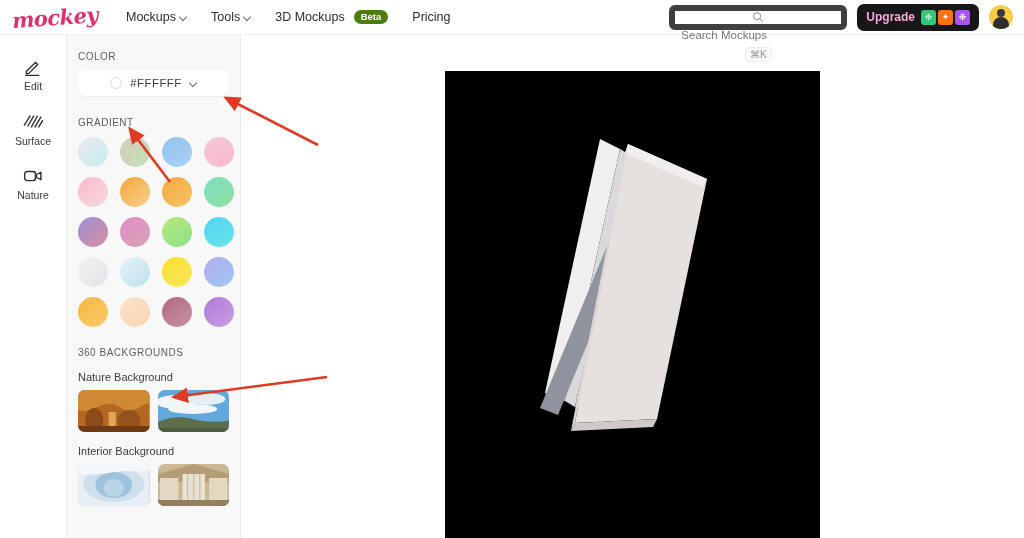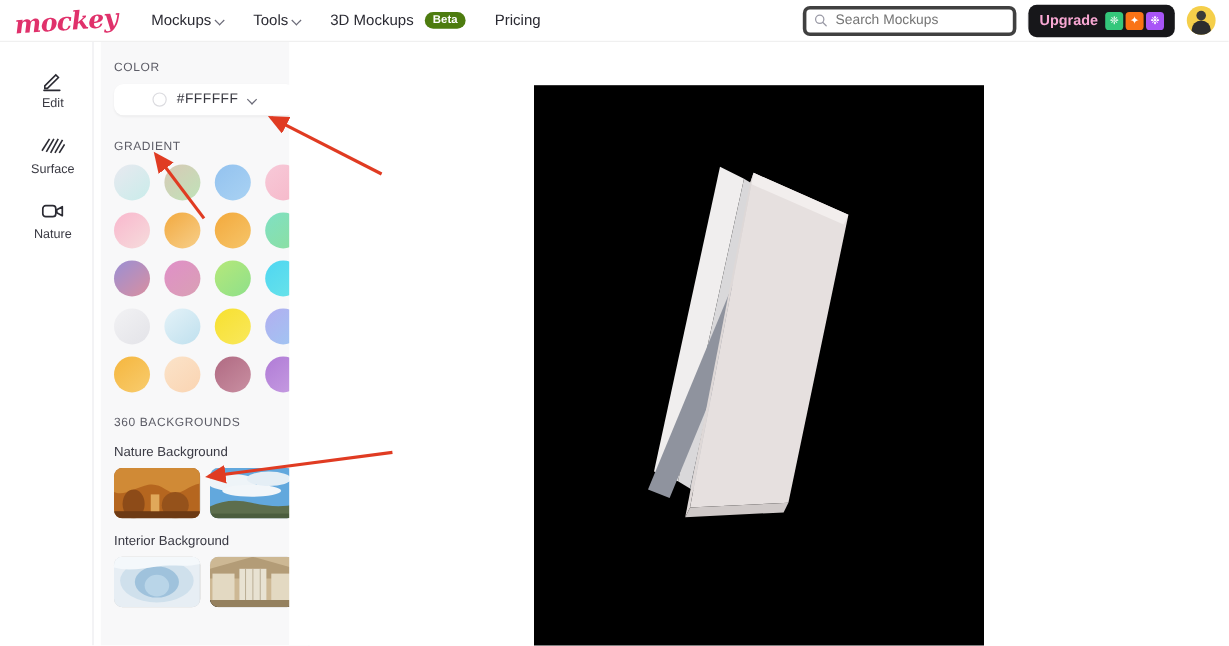--- a/index.html
+++ b/index.html
@@ -38,22 +38,22 @@
     border-bottom: 1.3px solid #6b6b78; transform: rotate(45deg);
   }
   .beta-badge {
     background: #4d7c0f; color: #fff; font-size: 9.5px; font-weight: 700;
     border-radius: 9px; padding: 2px 7px; margin-left: 5px; line-height: 1.1;
   }
   .header-right {
     margin-left: auto; display: flex; align-items: center; gap: 10px; margin-right: 11px;
   }
   .search-box {
-    width: 178px; height: 25px; border: 3px solid #404040; border-radius: 6px;
-    background: #fff; display: flex; align-items: center; padding: 0 6px; gap: 6px;
+    width: 178px; height: 25px; border: 6px solid #404040; border-radius: 6px;
+    background: #fff; display: flex; align-items: center; padding: 0 6px; gap: 6px; flex-direction: column;
   }
   .search-ico { width: 12px; height: 12px; flex: 0 0 12px; }
   .search-input {
     flex: 1; border: none; outline: none; font-size: 11.5px; color: #9a9aa6;
     font-family: "Liberation Sans", sans-serif; background: transparent;
   }
   .kbd {
     font-size: 10px; color: #8d8d99; border: 1px solid #ececef;
     border-radius: 4px; padding: 1px 4px; background: #fafafb;
   }
@@ -76,38 +76,38 @@
     content: ""; position: absolute; left: 50%; top: 4px; width: 8px; height: 8px;
     border-radius: 50%; background: #3a3a3a; transform: translateX(-50%);
   }
   .avatar::after {
     content: ""; position: absolute; left: 50%; top: 12px; width: 16px; height: 14px;
     border-radius: 8px 8px 0 0; background: #2e2e2e; transform: translateX(-50%);
   }
 
   
   .rail {
-    position: absolute; top: 35px; left: 11px; width: 67px; height: 503px;
+    position: absolute; top: 35px; left: 0; width: 67px; height: 503px;
     background: #ffffff; border-right: 1px solid #ececee;
     display: flex; flex-direction: column; align-items: center; padding-top: 16px; gap: 8px;
   }
   .rail-item {
     width: 52px; border-radius: 8px; padding: 6px 0 5px;
     display: flex; flex-direction: column; align-items: center; gap: 4px; cursor: pointer;
   }
   .rail-item.active { background: #eceaf8; }
   .rail-ico { width: 22px; height: 20px; display: flex; align-items: center; justify-content: center; }
   .rail-label { font-size: 10.5px; color: #3b3b44; line-height: 1.1; }
   .rail-item.active .rail-label {
     background: #2d66d9; color: #ffffff; padding: 0 1px; border-radius: 1px;
   }
 
   
   .panel {
-    position: absolute; top: 35px; left: 84px; width: 174px; height: 503px;
+    position: absolute; top: 35px; left: 67px; width: 174px; height: 503px;
     background: #f8f8f9; border-right: 1px solid #ebebed;
     padding: 16px 11px 0 11px; overflow: hidden;
   }
   .sec-title {
     font-size: 10px; color: #5c5c66; letter-spacing: 0.5px; font-weight: 400; margin-bottom: 8px;
   }
   .color-field {
     height: 26px; background: #ffffff; border-radius: 8px;
     display: flex; align-items: center; justify-content: center; gap: 8px;
     box-shadow: 0 1px 2px rgba(0,0,0,0.05); cursor: pointer;

